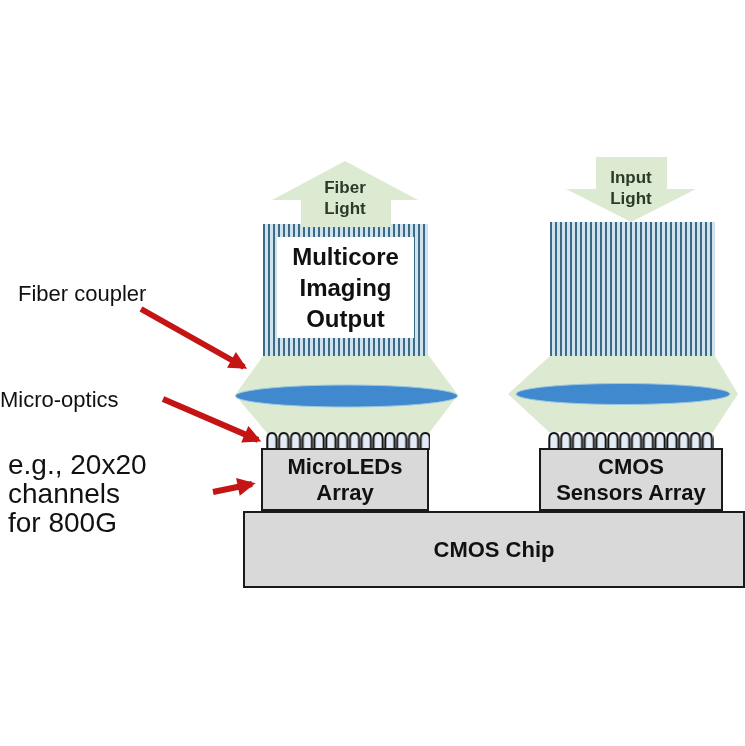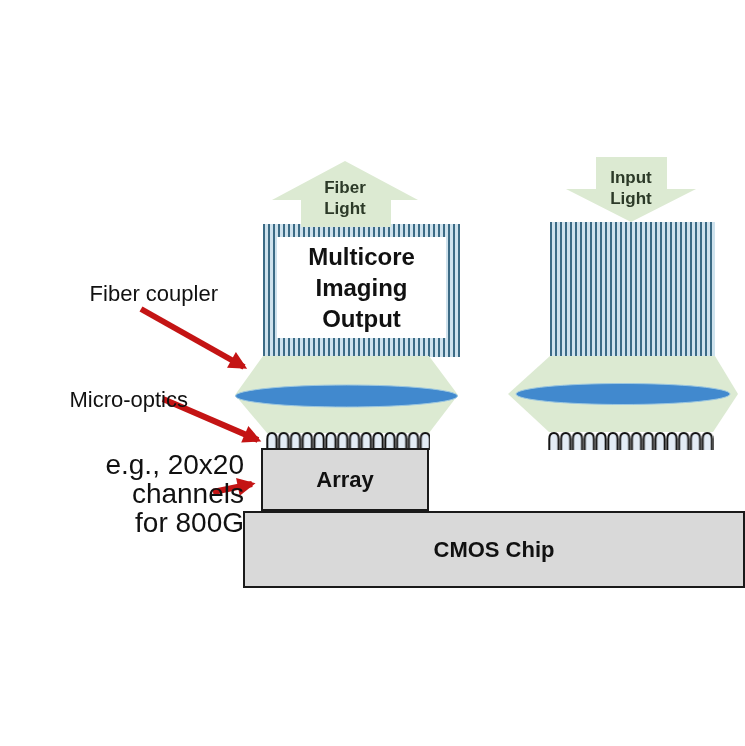--- a/index.html
+++ b/index.html
@@ -5,21 +5,21 @@
   html,body{margin:0;padding:0;background:#fff;}
   #canvas{
     position:relative;width:745px;height:746px;background:#ffffff;
     font-family:"Liberation Sans", sans-serif;color:#111;overflow:hidden;
   }
   
   .fiber{
     position:absolute;
     background:repeating-linear-gradient(to right,#3c6b85 0px,#3c6b85 2px,#cfe2ed 2px,#cfe2ed 5px);
   }
-  .fiber-left{left:263px;top:224px;width:197px;height:133px;}
+  .fiber-left{left:263px;top:224px;width:165px;height:133px;}
   .fiber-right{left:550px;top:222px;width:165px;height:135px;}
   .fiber-label-box{
     position:absolute;left:14px;right:14px;top:13px;bottom:19px;
     background:#ffffff;display:flex;flex-direction:column;justify-content:center;align-items:center;
   }
   .fiber-label-box div{font-weight:bold;font-size:24px;line-height:31px;color:#111;}
   
   #shapes{position:absolute;left:0;top:0;width:745px;height:746px;pointer-events:none;}
   
   .light-text{
@@ -31,21 +31,21 @@
   
   .grey-box{
     position:absolute;box-sizing:border-box;background:#d9d9d9;border:2px solid #1a1a1a;
     display:flex;flex-direction:column;justify-content:center;align-items:center;
   }
   .grey-box div{font-weight:bold;font-size:22px;line-height:26px;color:#111;white-space:nowrap;}
   .box-microleds{left:261px;top:448px;width:168px;height:63px;}
   .box-sensors{left:539px;top:448px;width:184px;height:63px;}
   .box-chip{left:235px;top:511px;width:502px;height:77px;margin-left:8px;}
   
-  .annot{position:absolute;font-size:22px;color:#111;text-align:right;}
+  .annot{position:absolute;font-size:22px;color:#111;text-align:left;}
   .annot-coupler{left:18px;top:281px;width:200px;}
   .annot-optics{left:0px;top:387px;width:188px;}
   .annot-channels{left:8px;top:450px;width:236px;font-size:28px;line-height:29px;}
 </style>
 </head>
 <body>
 
 <div id="canvas">
 
   <div class="fiber fiber-left">
@@ -93,21 +93,26 @@
   <div class="light-text output-text">
     <div>Fiber</div>
     <div>Light</div>
   </div>
   <div class="light-text input-text">
     <div>Input</div>
     <div>Light</div>
   </div>
 
   <div class="grey-box box-microleds">
+    <div>MicroLEDs</div>
     <div>Array</div>
+  </div>
+  <div class="grey-box box-sensors">
+    <div>CMOS</div>
+    <div>Sensors Array</div>
   </div>
   <div class="grey-box box-chip">
     <div>CMOS Chip</div>
   </div>
 
   <div class="annot annot-coupler">Fiber coupler</div>
   <div class="annot annot-optics">Micro-optics</div>
   <div class="annot annot-channels">
     <div>e.g., 20x20 channels</div>
     <div>for 800G</div>

